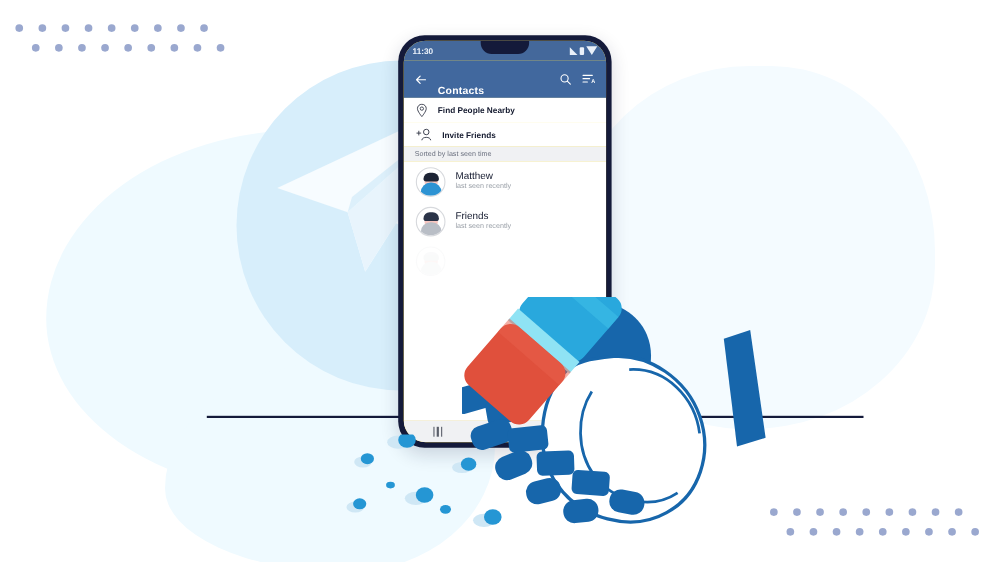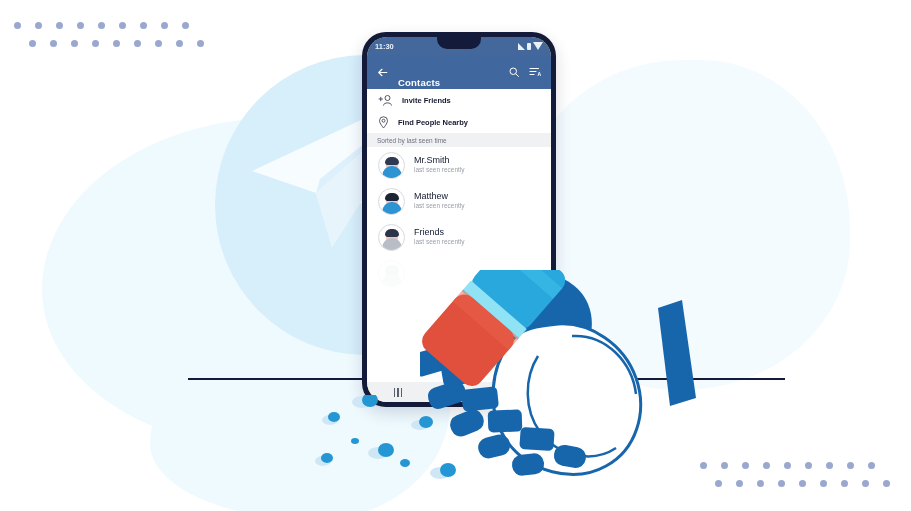--- a/index.html
+++ b/index.html
@@ -219,51 +219,40 @@
           <circle cx="10.5" cy="10.5" r="6.5" stroke="#fff" stroke-width="2" fill="none"></circle>
           <path d="M15.5 15.5 L21 21" stroke="#fff" stroke-width="2" stroke-linecap="round"></path>
         </svg>
         <svg width="13" height="12" viewBox="0 0 26 24">
           <path d="M2 5 H19 M2 11 H14 M2 17 H10" stroke="#fff" stroke-width="2" stroke-linecap="round"></path>
           <text x="17" y="19" font-size="10" fill="#fff" font-family="Liberation Sans, sans-serif" font-weight="bold">A</text>
         </svg>
       </div>
 
       <div class="action-row">
+        <svg width="11" height="13" viewBox="0 0 22 26">
+          <path d="M11 24 C11 24 19 14.5 19 9.5 A8 8 0 0 0 3 9.5 C3 14.5 11 24 11 24 Z" stroke="#2b3040" stroke-width="1.6" fill="none"></path>
+          <circle cx="11" cy="9.5" r="3" stroke="#2b3040" stroke-width="1.5" fill="none"></circle>
+        </svg>
+        <span class="lbl">Find People Nearby</span>
+      </div>
+      <div class="action-row">
         <svg width="15" height="13" viewBox="0 0 30 26">
           <circle cx="19" cy="8" r="5" stroke="#2b3040" stroke-width="1.6" fill="none"></circle>
           <path d="M11 23 C11 16 27 16 27 23" stroke="#2b3040" stroke-width="1.6" fill="none"></path>
           <path d="M2 10 H9 M5.5 6.5 V13.5" stroke="#2b3040" stroke-width="1.6" stroke-linecap="round"></path>
         </svg>
         <span class="lbl">Invite Friends</span>
       </div>
-      <div class="action-row">
-        <svg width="11" height="13" viewBox="0 0 22 26">
-          <path d="M11 24 C11 24 19 14.5 19 9.5 A8 8 0 0 0 3 9.5 C3 14.5 11 24 11 24 Z" stroke="#2b3040" stroke-width="1.6" fill="none"></path>
-          <circle cx="11" cy="9.5" r="3" stroke="#2b3040" stroke-width="1.5" fill="none"></circle>
-        </svg>
-        <span class="lbl">Find People Nearby</span>
-      </div>
 
       <div class="sortbar">
         <span>Sorted by last seen time</span>
       </div>
 
       <div class="contacts" id="contact-list">
-          <div class="contact">
-            <div class="avatar">
-              <div class="av-face"></div>
-              <div class="av-hair" style="background: rgb(47, 58, 82);"></div>
-              <div class="av-body" style="background: rgb(45, 147, 211);"></div>
-            </div>
-            <div>
-              <div class="c-name">Mr.Smith</div>
-              <div class="c-sub">last seen recently</div>
-            </div>
-          </div>
           <div class="contact">
             <div class="avatar">
               <div class="av-face"></div>
               <div class="av-hair" style="background: rgb(29, 36, 53);"></div>
               <div class="av-body" style="background: rgb(45, 147, 211);"></div>
             </div>
             <div>
               <div class="c-name">Matthew</div>
               <div class="c-sub">last seen recently</div>
             </div>

